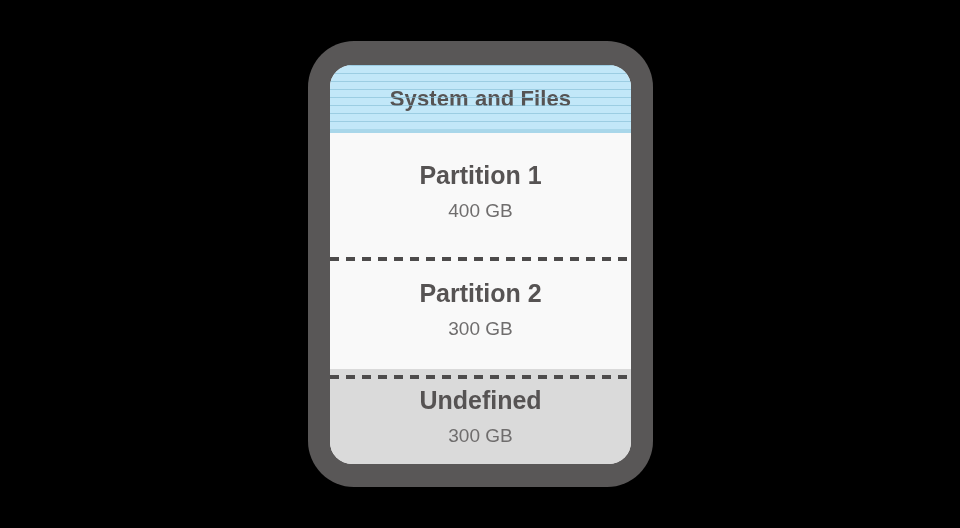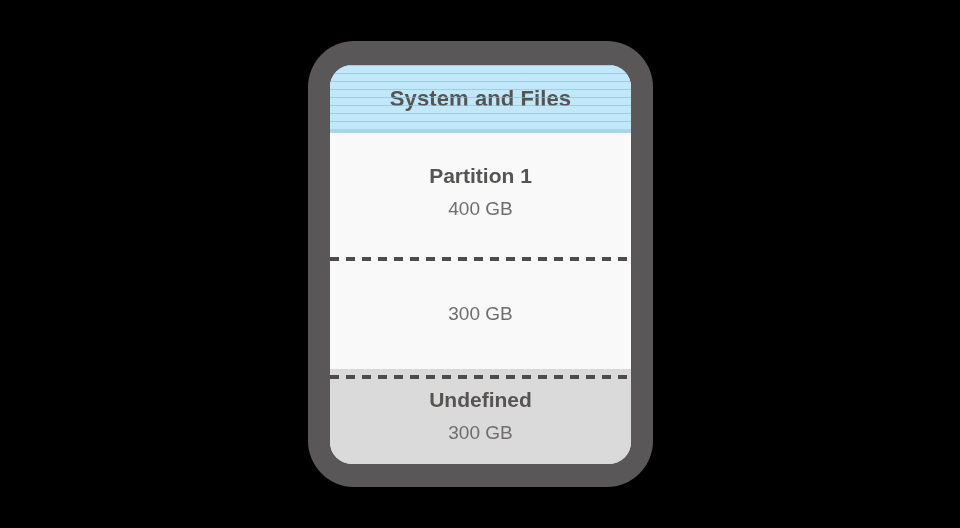--- a/index.html
+++ b/index.html
@@ -99,21 +99,21 @@
     position: relative;
     display: flex;
     flex-direction: column;
     align-items: center;
     justify-content: center;
   }
   .partition.p-normal  { background: #f9f9f9; }
   .partition.p-free    { background: #dadada; }
 
   .partition-name {
-    font-size: 21px;
+    font-size: 25px;
     font-weight: bold;
     color: #565353;
     line-height: 1.2;
     white-space: nowrap;
   }
   .partition-size {
     font-size: 19px;
     font-weight: normal;
     color: #6f6d6d;
     line-height: 1.35;
@@ -152,20 +152,21 @@
         <div class="header-stripes"></div>
         <div class="header-underline"></div>
       </div>
 
       <div class="partition p-normal" style="flex: 0 0 118px;">
         <span class="partition-name">Partition 1</span>
         <span class="partition-size">400 GB</span>
       </div>
 
       <div class="partition p-normal" style="flex: 0 0 118px;">
+        <span class="partition-name">Partition 2</span>
         <span class="partition-size">300 GB</span>
       </div>
 
       <div class="partition p-free" style="flex: 1 1 auto;">
         <span class="partition-name">Undefined</span>
         <span class="partition-size">300 GB</span>
       </div>
 
       <div class="divider d-1"></div>
       <div class="divider d-2"></div>

